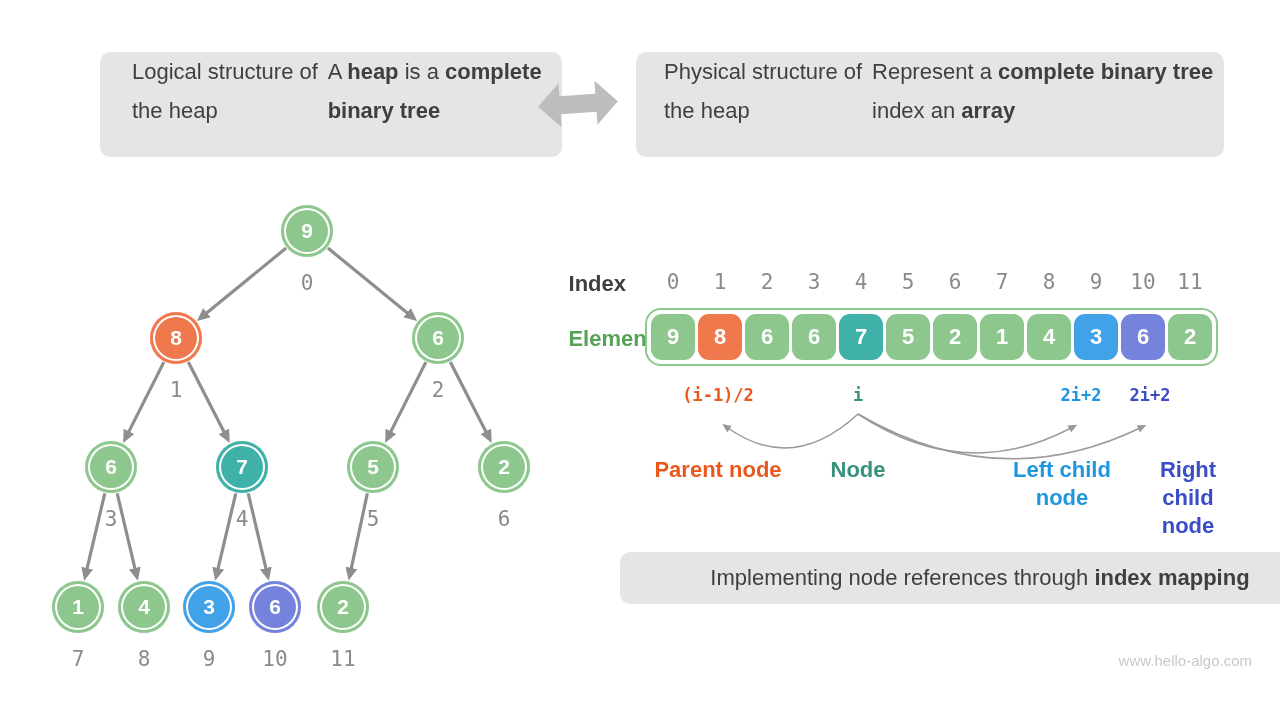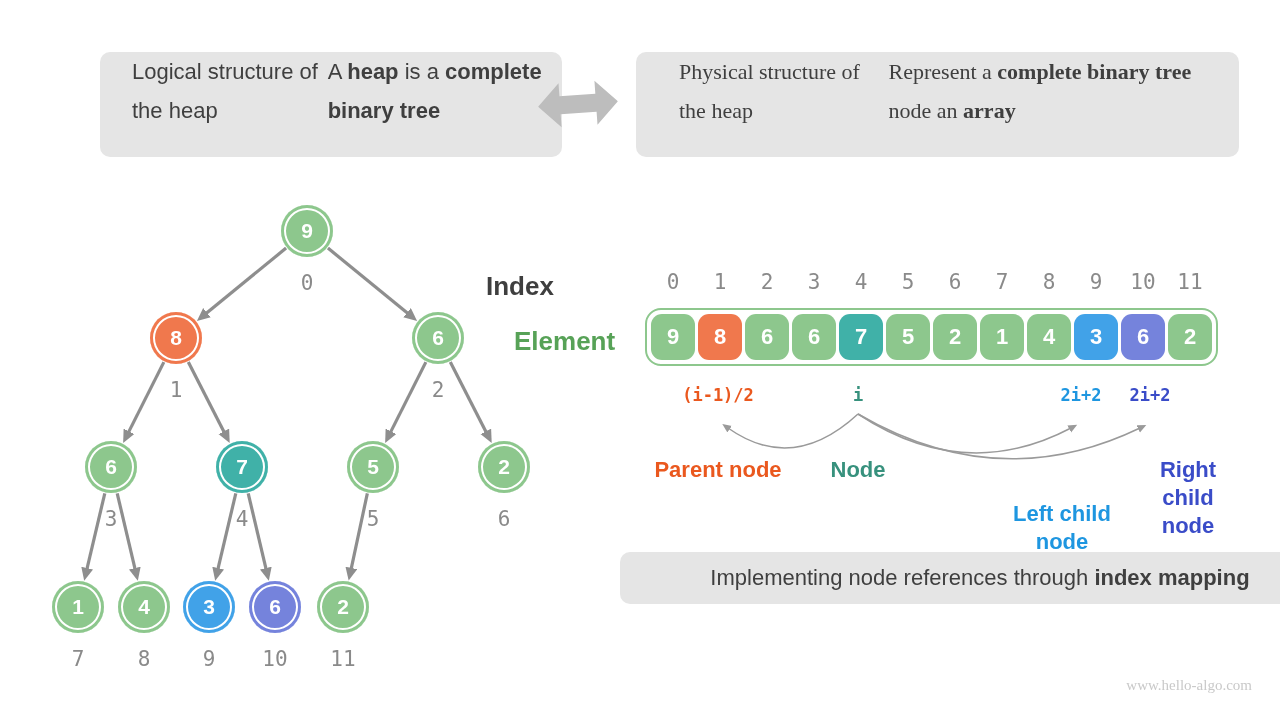--- a/index.html
+++ b/index.html
@@ -6,71 +6,71 @@
   .canvas{position:relative;width:1280px;height:720px;background:#ffffff;overflow:hidden;
           font-family:"Liberation Sans",sans-serif;}
   .layer{position:absolute;left:0;top:0;width:1280px;height:720px;pointer-events:none;}
 
   
   .callout{position:absolute;background:#E5E5E5;border-radius:10px;color:#3F3F3F;
            display:flex;flex-direction:row;justify-content:center;}
   .callout .co-line{font-size:22px;line-height:39px;}
   .callout b{font-weight:bold;}
   .callout-logical{left:100px;top:52px;width:430px;height:105px;padding-left:32px;}
-  .callout-physical{left:636px;top:52px;width:560px;height:105px;padding-left:43px;font-family:Liberation Serif, serif;}
+  .callout-physical{left:636px;top:52px;width:560px;height:105px;padding-left:28px;}
   .callout-bottom{left:620px;top:552px;width:720px;height:52px;align-items:flex-start;}
   .callout-bottom .co-line{line-height:52px;}
 
   .dbl-arrow{position:absolute;left:538px;top:78px;width:80px;height:52px;transform:rotate(-4deg);}
   .dbl-arrow polygon{fill:#BDBDBD;}
 
   
   .tnode{position:absolute;width:52px;height:52px;border-radius:50%;display:flex;
          align-items:center;justify-content:center;color:#fff;font-weight:bold;font-size:21px;}
   .tindex{position:absolute;width:48px;text-align:center;
           font-family:"DejaVu Sans Mono",monospace;font-size:21px;color:#8A8A8A;}
 
   
-  .row-label{position:absolute;width:140px;text-align:left;font-weight:bold;font-size:26px;}
+  .row-label{position:absolute;width:140px;text-align:right;font-weight:bold;font-size:22px;}
   .index-label{left:486px;top:271px;color:#3F3F3F;}
   .element-label{left:514px;top:326px;color:#57A257;}
   .idx-row{position:absolute;left:651px;top:270px;display:flex;gap:3px;}
   .icell{width:44px;text-align:center;font-family:"DejaVu Sans Mono",monospace;
          font-size:21px;color:#8A8A8A;}
   .elem-row{position:absolute;left:645px;top:308px;display:flex;gap:3px;
             border:2px solid #8DC78D;border-radius:16px;padding:4px;background:#fff;}
   .ecell{width:44px;height:46px;border-radius:11px;display:flex;align-items:center;
          justify-content:center;color:#fff;font-size:22px;font-weight:bold;}
 
   
   .formula{position:absolute;top:385px;transform:translateX(-50%);
            font-family:"DejaVu Sans Mono",monospace;font-weight:bold;font-size:17px;white-space:nowrap;}
   .map-label{position:absolute;top:456px;transform:translateX(-50%);text-align:center;
              font-weight:bold;font-size:22px;line-height:28px;white-space:pre-line;}
 
-  .watermark{position:absolute;left:1040px;top:677px;width:212px;text-align:right;
-             font-family:Liberation Serif, serif;font-size:15px;color:#C9C9C9;}
+  .watermark{position:absolute;left:1040px;top:652px;width:212px;text-align:right;
+             font-family:Liberation Sans, sans-serif;font-size:15px;color:#C9C9C9;}
 </style>
 </head>
 <body>
 
 <div class="canvas">
 
   <div class="callout callout-logical">
     <div class="co-line"><span>Logical structure of the heap</span></div>
     <div class="co-line"><span>A </span><b>heap</b><span> is a </span><b>complete binary tree</b></div>
   </div>
 
   <svg class="dbl-arrow" viewBox="0 0 80 52">
     <polygon points="0,26 22,4 22,17 58,17 58,4 80,26 58,48 58,35 22,35 22,48"></polygon>
   </svg>
 
   <div class="callout callout-physical">
     <div class="co-line"><span>Physical structure of the heap</span></div>
-    <div class="co-line"><span>Represent a </span><b>complete binary tree</b><span> node an </span><b>array</b></div>
+    <div class="co-line"><span>Represent a </span><b>complete binary tree</b><span> index an </span><b>array</b></div>
   </div>
 
   <svg id="diagram-svg" class="layer" viewBox="0 0 1280 720">
     <defs>
       <marker id="tree-arrow" markerUnits="userSpaceOnUse" markerWidth="16" markerHeight="14" refX="4" refY="6" orient="auto">
           <path d="M0,0 L13,6 L0,12 z" fill="#8E8E8E"></path>
         </marker>
       <marker id="map-arrow" markerUnits="userSpaceOnUse" markerWidth="11" markerHeight="10" refX="2" refY="4" orient="auto">
           <path d="M0,0 L9,4 L0,8 z" fill="#9A9A9A"></path>
         </marker>
@@ -156,21 +156,21 @@
 
   <div id="mapping-formulas">
       <div class="formula" style="left: 718px; color: rgb(234, 88, 30);">(i-1)/2</div>
       <div class="formula" style="left: 858px; color: rgb(55, 145, 125);">i</div>
       <div class="formula" style="left: 1081px; color: rgb(30, 150, 224);">2i+2</div>
       <div class="formula" style="left: 1150px; color: rgb(58, 76, 200);">2i+2</div>
     </div>
   <div id="mapping-labels">
       <div class="map-label" style="left: 718px; color: rgb(234, 88, 30);">Parent node</div>
       <div class="map-label" style="left: 858px; color: rgb(55, 145, 125);">Node</div>
-      <div class="map-label" style="left: 1062px; color: rgb(30, 150, 224); margin-top: 44px;">Left child
+      <div class="map-label" style="left: 1062px; color: rgb(30, 150, 224);">Left child
 node</div>
       <div class="map-label" style="left: 1188px; color: rgb(58, 76, 200);">Right child
 node</div>
     </div>
 
   <div class="callout callout-bottom">
     <div class="co-line"><span>Implementing node references through </span><b>index mapping</b></div>
   </div>
 
   <div class="watermark">www.hello-algo.com</div>

